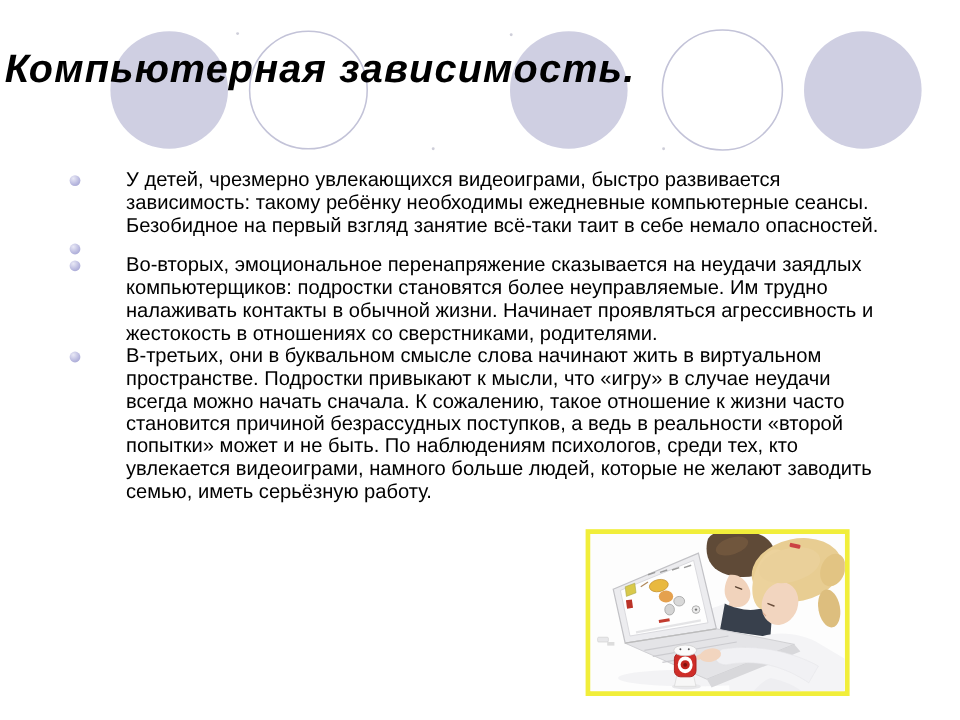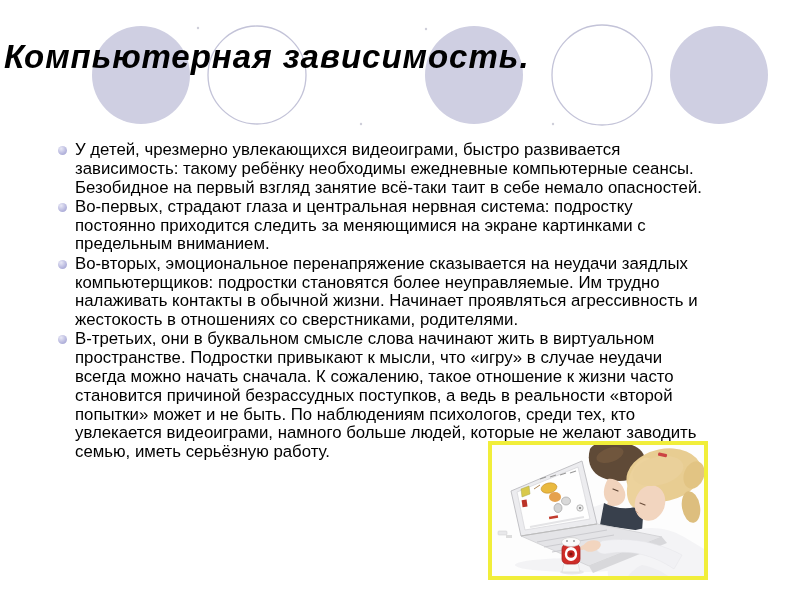--- a/index.html
+++ b/index.html
@@ -17,21 +17,21 @@
   }
   .deco{position:absolute;top:0;left:0;}
   .c-fill{fill:var(--accent-lavender);}
   .c-out{fill:#ffffff;stroke:var(--circle-outline);stroke-width:1.3;}
   .c-mark{fill:#b9b9c9;opacity:.7;}
   .title{
     position:absolute;top:35px;left:0;width:800px;margin:4px;text-align:left;
     font-size:33px;line-height:36px;font-weight:700;font-style:italic;letter-spacing:1px;
   }
   .content{position:absolute;left:58px;top:141px;width:700px;}
-  .bullet{display:flex;margin:0 0 .5px 0;}
+  .bullet{display:flex;margin:0 0 .5px 0;gap:30px;}
   .dot{
     flex:0 0 9px;width:9px;height:9px;border-radius:50%;margin:5px 8px 0 0;
     background:radial-gradient(circle at 35% 30%, var(--bullet-hi) 0%, var(--bullet-fill) 60%, #9d9dce 100%);
   }
   .txt{font-size:16.8px;line-height:18.8px;white-space:pre-line;}
   .photo{
     position:absolute;left:488px;top:441px;width:212px;height:131px;margin:0;
     border:4px solid var(--photo-border);background:#ffffff;
   }
   .photo svg{display:block;}
@@ -57,23 +57,20 @@
 
   <div class="content">
     <div class="bullet">
       <span class="dot"></span>
       <div class="txt">У детей, чрезмерно увлекающихся видеоиграми, быстро развивается
 зависимость: такому ребёнку необходимы ежедневные компьютерные сеансы.
 Безобидное на первый взгляд занятие всё-таки таит в себе немало опасностей.</div>
     </div>
     <div class="bullet">
       <span class="dot"></span>
-      <div class="txt">Во-первых, страдают глаза и центральная нервная система: подростку
-постоянно приходится следить за меняющимися на экране картинками с
-предельным вниманием.</div>
     </div>
     <div class="bullet">
       <span class="dot"></span>
       <div class="txt">Во-вторых, эмоциональное перенапряжение сказывается на неудачи заядлых
 компьютерщиков: подростки становятся более неуправляемые. Им трудно
 налаживать контакты в обычной жизни. Начинает проявляться агрессивность и
 жестокость в отношениях со сверстниками, родителями.</div>
     </div>
     <div class="bullet">
       <span class="dot"></span>

